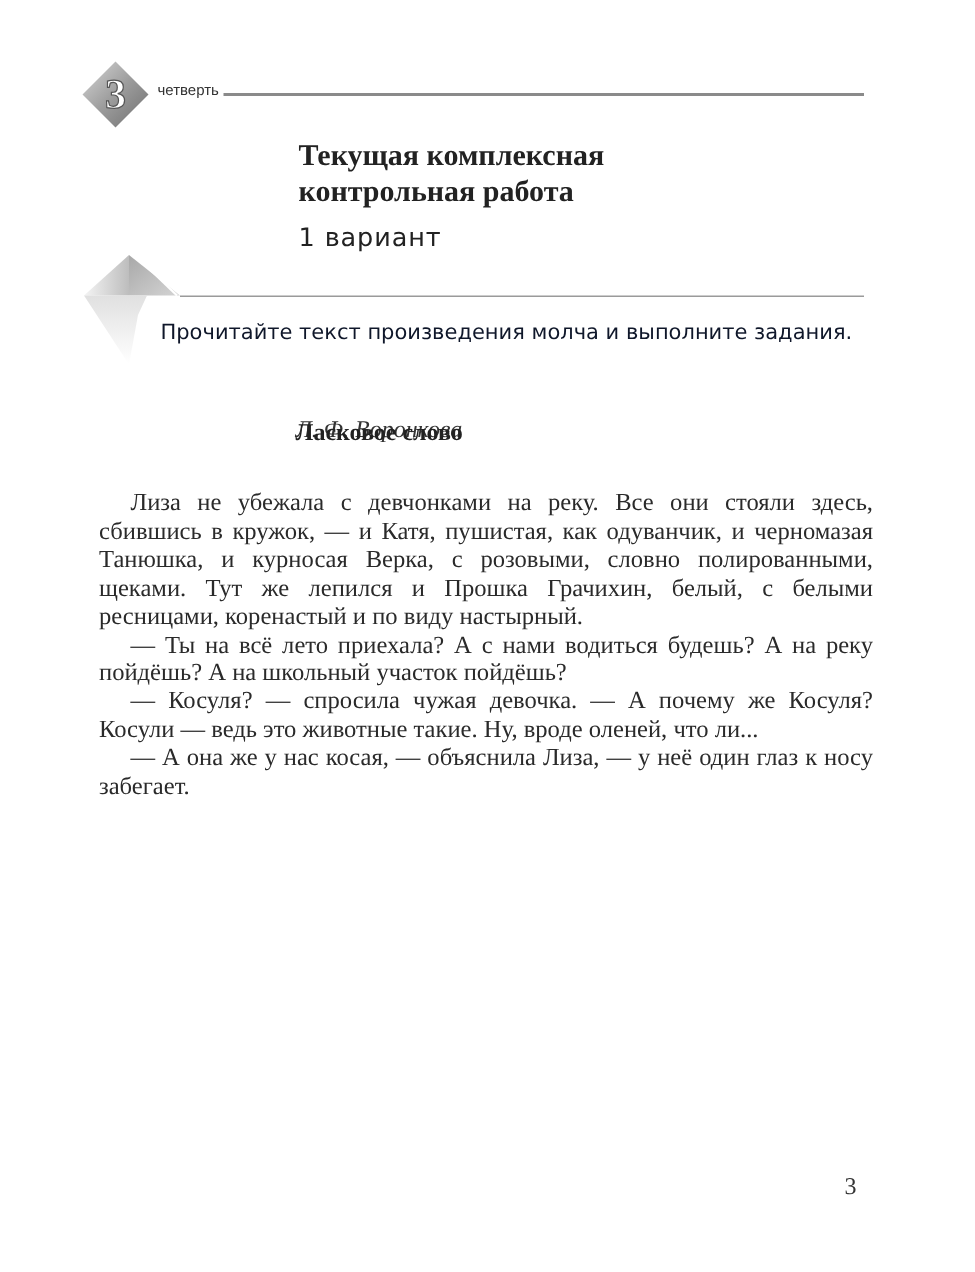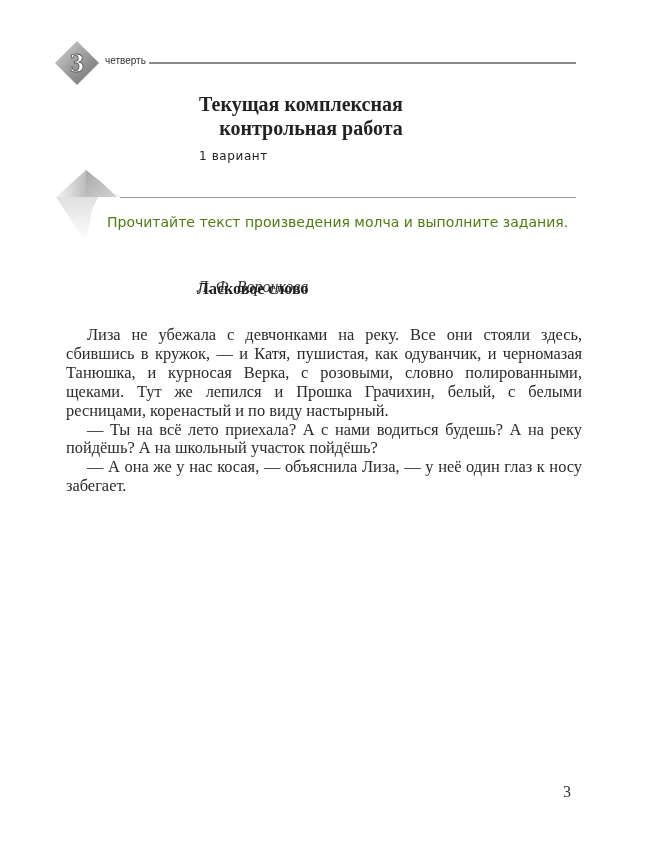--- a/index.html
+++ b/index.html
@@ -2,27 +2,27 @@
 <html><head>
   <meta charset="utf-8">
   <style>
     html, body { margin: 0; padding: 0; background: #ffffff; }
     body { width: 650px; height: 848px; position: relative; overflow: hidden; color: #2a2a2a; }
 
     .quarter-badge { position: absolute; left: 54px; top: 40px; width: 46px; height: 46px; }
     .quarter-label { position: absolute; left: 105px; top: 55px; font-family: "Liberation Sans", sans-serif; font-size: 10px; color: #333; }
     .header-rule { position: absolute; left: 149px; top: 62px; width: 427px; height: 2px; background: #8a8a8a; }
 
-    .title { position: absolute; left: 199px; top: 92px; font-family: "Liberation Serif", serif; font-weight: bold; font-size: 20px; line-height: 24px; color: #222; text-align: right; }
-    .variant { position: absolute; left: 199px; top: 149px; font-family: "DejaVu Sans", sans-serif; font-size: 12px; letter-spacing: 0.6px; color: #222; }
+    .title { position: absolute; left: 199px; top: 92px; font-family: "Liberation Serif", serif; font-weight: bold; font-size: 20px; line-height: 24px; color: #222; }
+    .variant { position: absolute; left: 199px; top: 149px; font-family: "DejaVu Sans", sans-serif; font-size: 17px; letter-spacing: 0.6px; color: #222; }
 
     .section-deco { position: absolute; left: 56px; top: 168px; width: 70px; height: 75px; }
     .section-rule { position: absolute; left: 120px; top: 197px; width: 456px; height: 1px; background: #9a9a9a; }
 
-    .instruction { position: absolute; left: 107px; top: 213px; width: 468px; font-family: "DejaVu Sans", sans-serif; font-size: 14px; line-height: 19.5px; text-align: justify; text-align-last: left; color: #4d7c0f; }
+    .instruction { position: absolute; left: 107px; top: 213px; width: 468px; font-family: "DejaVu Sans", sans-serif; font-size: 14px; line-height: 19.5px; text-align: justify; text-align-last: left; color: #0f172a; }
 
     .author { position: absolute; left: 197px; top: 278px; font-family: "Liberation Serif", serif; font-style: italic; font-size: 16px; color: #333; }
     .story-title { position: absolute; left: 197px; top: 280px; font-family: "Liberation Serif", serif; font-weight: bold; font-size: 16px; color: #222; }
 
     .story { position: absolute; left: 66px; top: 326px; width: 516px; font-family: "Liberation Serif", serif; font-size: 16.4px; line-height: 18.9px; color: #2a2a2a; }
     .story p { margin: 0; text-indent: 21px; text-align: justify; }
 
     .page-number { position: absolute; left: 563px; top: 783px; font-family: "Liberation Serif", serif; font-size: 16px; color: #333; }
   </style>
 </head>
@@ -73,16 +73,17 @@
 <div class="section-rule"></div>
 
 <div class="instruction">Прочитайте текст произведения молча и выполните задания.</div>
 
 <div class="author">Л. Ф. Воронкова</div>
 <div class="story-title">Ласковое слово</div>
 
 <div class="story">
   <p>Лиза не убежала с девчонками на реку. Все они стояли здесь, сбившись в кружок, — и Катя, пушистая, как одуванчик, и черномазая Танюшка, и курносая Верка, с розовыми, словно полированными, щеками. Тут же лепился и Прошка Грачихин, белый, с белыми ресницами, коренастый и по виду настырный.</p>
   <p>— Ты на всё лето приехала? А с нами водиться будешь? А на реку пойдёшь? А на школьный участок пойдёшь?</p>
+  <p>— Косуля? — спросила чужая девочка. — А почему же Косуля? Косули — ведь это животные такие. Ну, вроде оленей, что ли...</p>
   <p>— А она же у нас косая, — объяснила Лиза, — у неё один глаз к носу забегает.</p>
 </div>
 
 <div class="page-number">3</div>
 
 </body></html>

